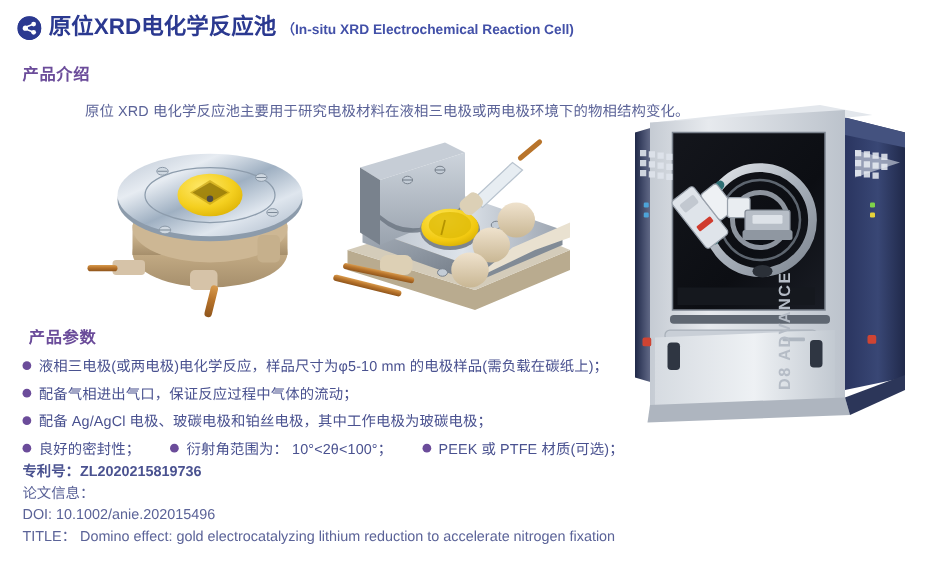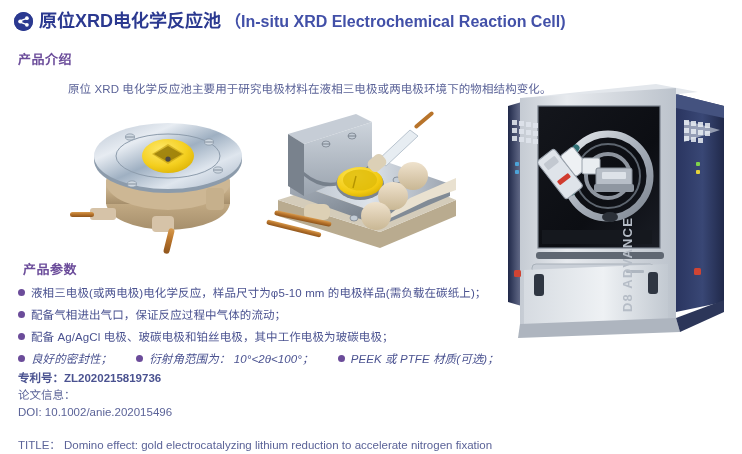--- a/index.html
+++ b/index.html
@@ -50,21 +50,21 @@
 
   .title-cn {
     font-size: 18px;
     font-weight: bold;
     color: #2b3990;
     letter-spacing: 0px;
     line-height: 22px;
   }
 
   .title-en {
-    font-size: 16px;
+    font-size: 11px;
     font-weight: bold;
     color: #4250a8;
     margin-left: 4px;
     line-height: 22px;
   }
 
   
   .section-head {
     position: absolute;
     font-size: 13px;
@@ -118,21 +118,21 @@
     display: flex;
     align-items: flex-end;
     height: 22px;
     white-space: nowrap;
   }
   .bullet-item {
     display: flex;
     align-items: center;
     white-space: nowrap;
   }
-  .bullet-row.inline .bullet-item { margin-right: 24px; font-style: italic; }
+  .bullet-row.inline .bullet-item { margin-right: 24px; }
   .dot {
     width: 7px;
     height: 7px;
     border-radius: 50%;
     background: #6b4c9a;
     flex: 0 0 auto;
     margin-right: 6px;
   }
   .bullet-text {
     font-size: 11.5px;
@@ -146,21 +146,21 @@
     left: 18px;
     top: 370px;
   }
   .foot-line {
     font-size: 11.5px;
     color: #5b6398;
     line-height: 17px;
     white-space: nowrap;
   }
   .foot-line.bold { font-weight: bold; color: #4a5290; }
-  #foot-title { margin-top: 16px; }
+  #foot-title { margin-top: 1px; }
 </style>
 </head>
 <body>
 
 <div class="page">
 
   <div class="header">
     <span class="share-icon">
       <svg width="19" height="19" viewBox="0 0 19 19">
         <circle cx="9.5" cy="9.5" r="9.5" fill="#2b3990"></circle>

